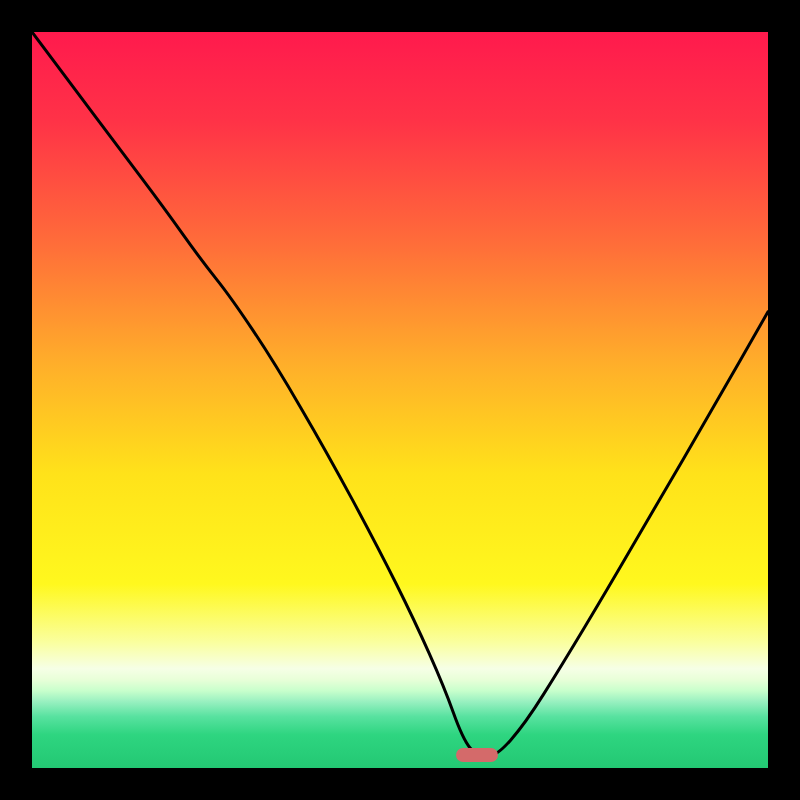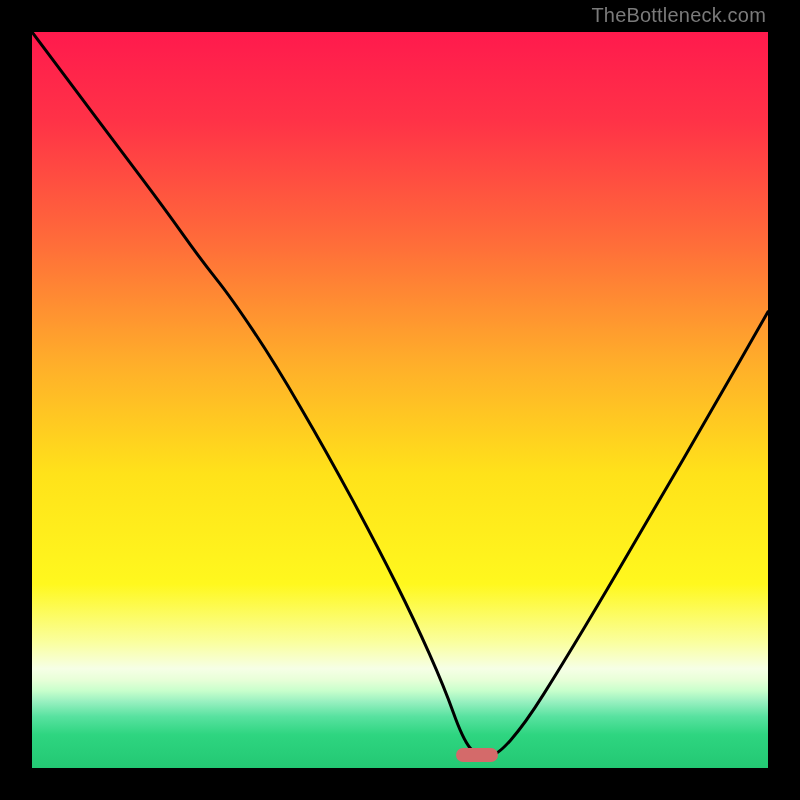--- a/index.html
+++ b/index.html
@@ -85,14 +85,13 @@
       <rect x="0" y="0" width="736" height="736" fill="url(#bg-grad)"></rect>
     </svg>
 
     <svg class="curve-svg" viewBox="0 0 736 736" preserveAspectRatio="none">
       <path id="curve-path" d="M 0.0 0.0 Q 44.2 58.9 66.2 88.3 Q 88.3 117.8 110.4 147.2 Q 132.5 176.6 150.9 202.4 Q 169.3 228.2 184.0 246.6 Q 198.7 265.0 220.8 298.1 Q 242.9 331.2 268.6 375.4 Q 294.4 419.5 320.2 467.4 Q 345.9 515.2 364.3 552.0 Q 382.7 588.8 397.4 621.9 Q 412.2 655.0 421.4 680.8 Q 430.6 706.6 437.9 715.8 Q 445.3 725.0 454.5 725.0 Q 463.7 725.0 478.4 708.4 Q 493.1 691.8 511.5 662.4 Q 529.9 633.0 552.0 596.2 Q 574.1 559.4 599.8 515.2 Q 625.6 471.0 651.4 426.9 Q 677.1 382.7 706.6 331.2 T 736.0 279.7" fill="none" stroke-width="3" stroke-linecap="round" stroke-linejoin="round" stroke="#000000"></path>
     </svg>
 
     <div class="marker" id="marker" style="left: 445.28px; top: 722.752px; width: 42px; background: rgb(212, 106, 106);"></div>
   </div>
 
-  <div class="watermark">TheBottleneck.com</div>
 </div>
 
 </body></html>

